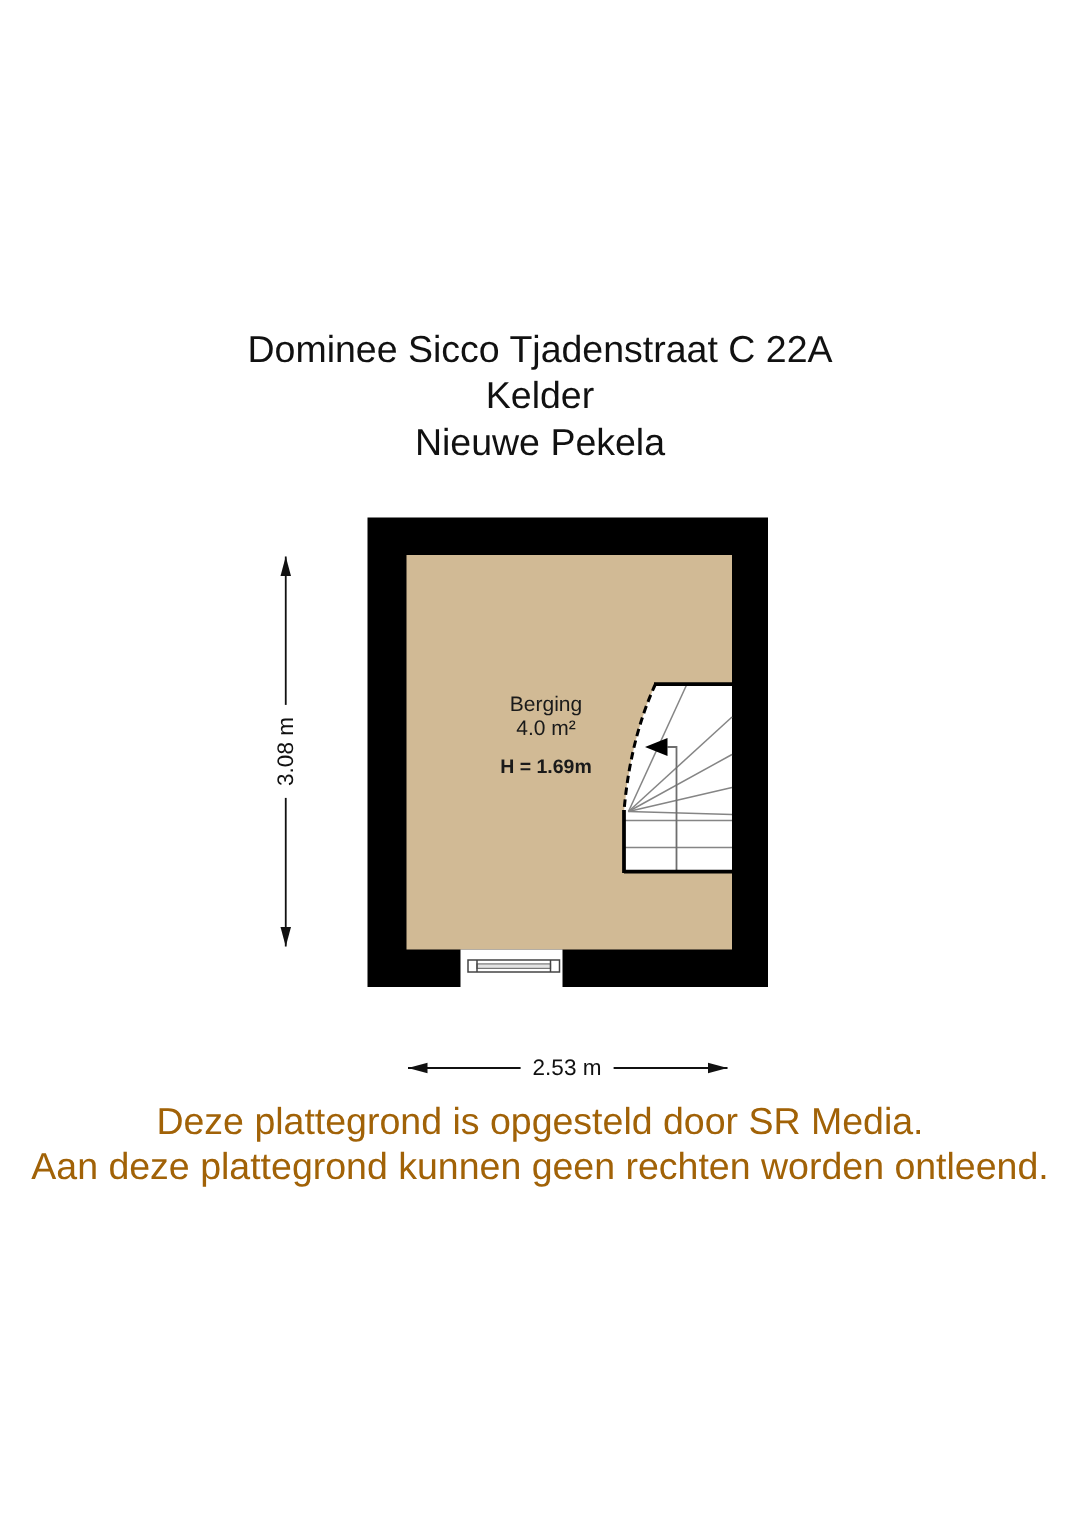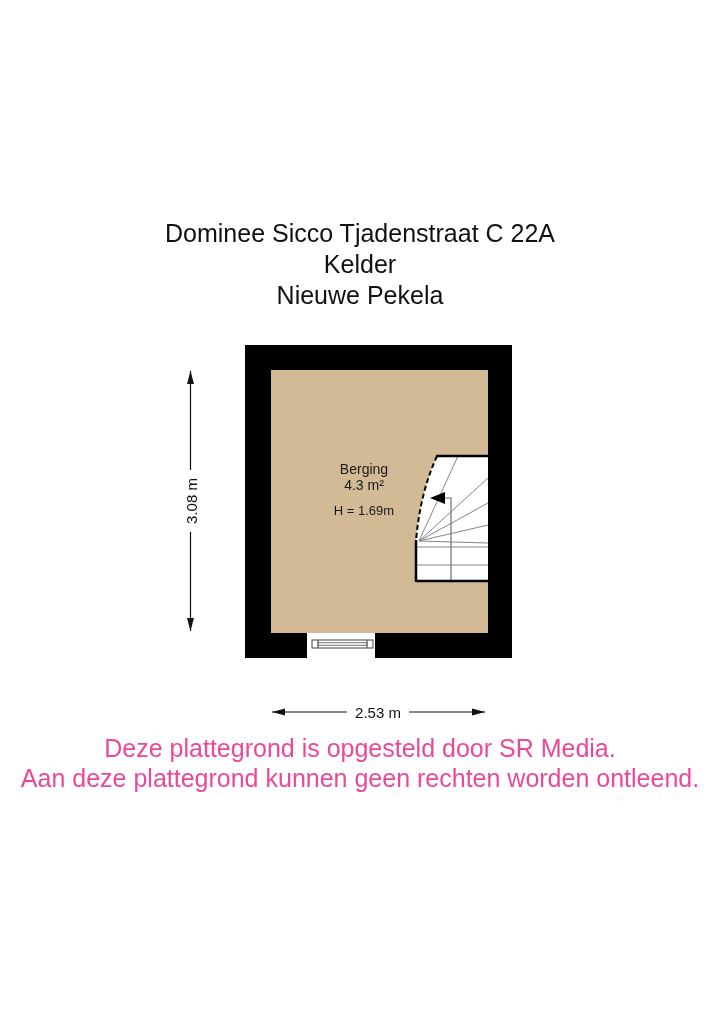--- a/index.html
+++ b/index.html
@@ -38,21 +38,21 @@
     white-space: nowrap;
     color: #1a1a1a;
   }
   .room-name, .room-area {
     font-size: 14px;
     font-weight: 400;
     line-height: 16px;
   }
   .room-height {
     font-size: 13px;
-    font-weight: 400;
+    font-weight: 700;
     line-height: 15px;
     margin-top: 10px;
   }
   .dim-label {
     position: absolute;
     background: #ffffff;
     font-size: 15px;
     color: #111;
     white-space: nowrap;
     padding: 1px 8px;
@@ -68,21 +68,21 @@
     transform: translate(-50%, -50%);
   }
   .footer-block {
     position: absolute;
     top: 733px;
     left: 0;
     width: 720px;
     text-align: center;
     font-size: 25px;
     line-height: 30px;
-    color: #ec4899;
+    color: #a16207;
   }
 </style>
 </head>
 <body>
 
 <div class="page">
 
   <div class="title-block">
     <div>Dominee Sicco Tjadenstraat C 22A</div>
     <div>Kelder</div>
@@ -137,21 +137,21 @@
 
     <g stroke="#111111">
       <line x1="272" y1="712" x2="485" y2="712" stroke-width="1.2"></line>
       <polygon points="272,712 285,708.5 285,715.5" fill="#111111" stroke="none"></polygon>
       <polygon points="485,712 472,708.5 472,715.5" fill="#111111" stroke="none"></polygon>
     </g>
   </svg>
 
   <div class="room-label">
     <div class="room-name">Berging</div>
-    <div class="room-area">4.3 m²</div>
+    <div class="room-area">4.0 m²</div>
     <div class="room-height">H = 1.69m</div>
   </div>
 
   <div class="dim-label vertical">3.08 m</div>
   <div class="dim-label horizontal">2.53 m</div>
 
   <div class="footer-block">
     <div>Deze plattegrond is opgesteld door SR Media.</div>
     <div>Aan deze plattegrond kunnen geen rechten worden ontleend.</div>
   </div>

